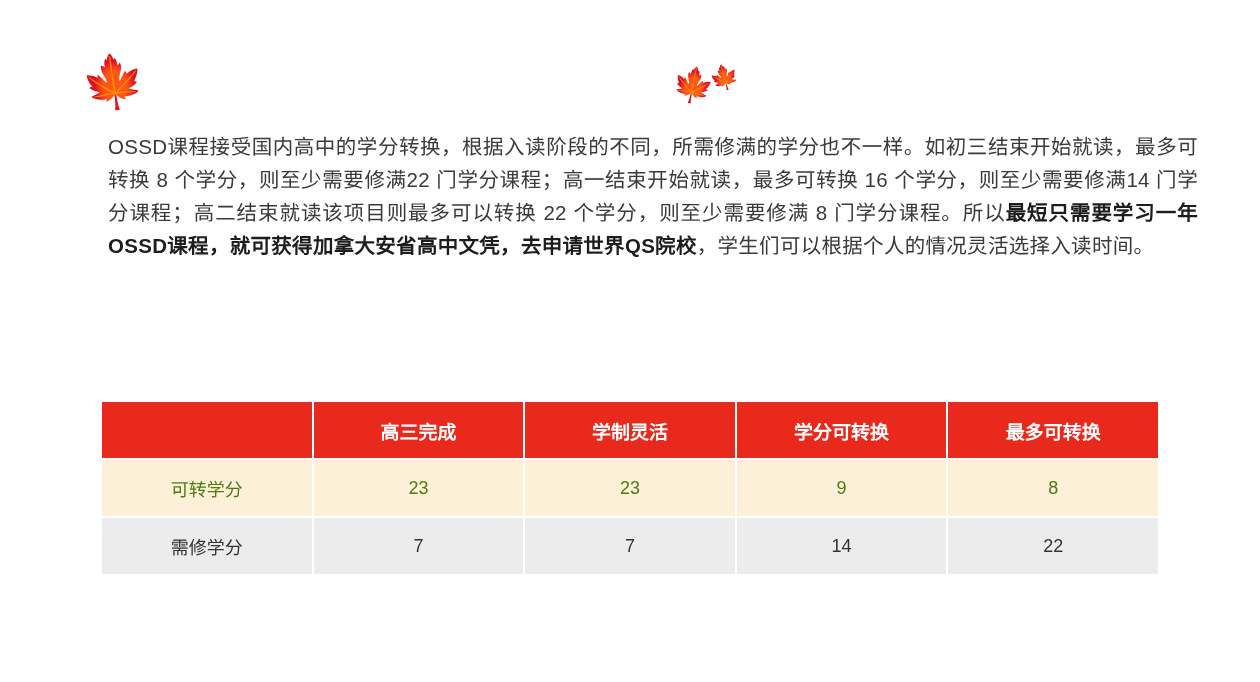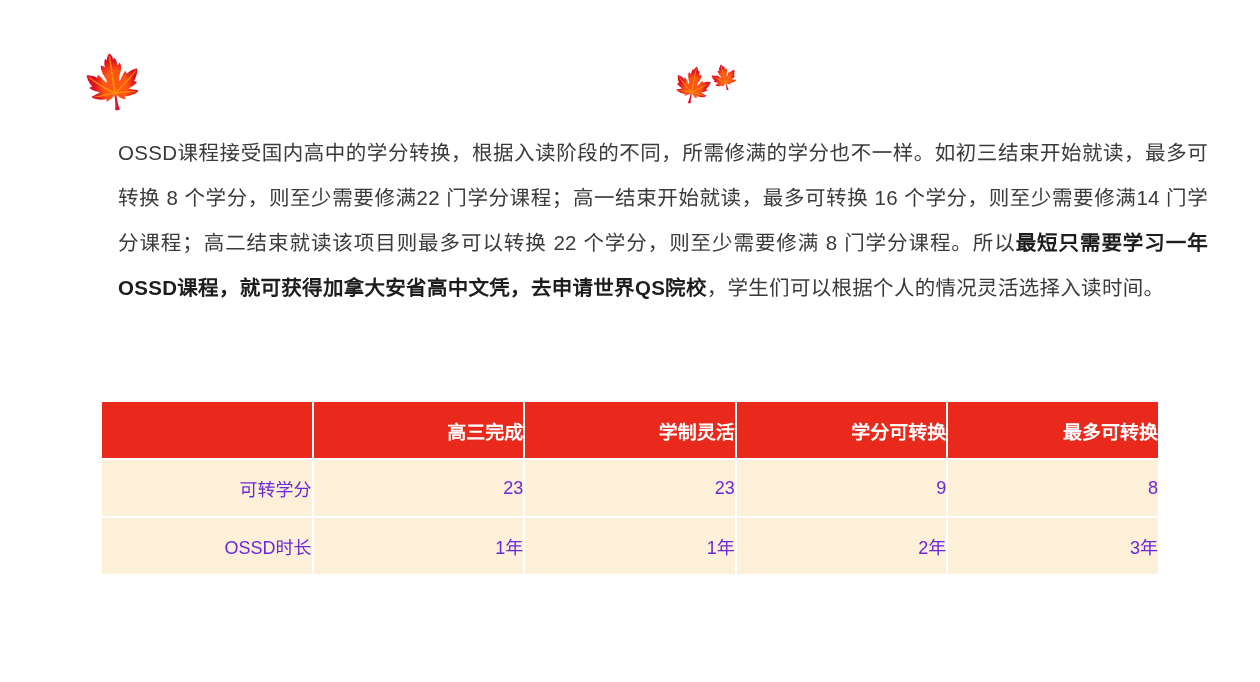--- a/index.html
+++ b/index.html
@@ -64,25 +64,25 @@
     left: 710px;
     top: 42px;
     font-size: 24px;
     color: #e8291c;
     transform: rotate(-15deg);
   }
 
   
   .paragraph {
     position: absolute;
-    left: 118px;
+    left: 108px;
     top: 130px;
     width: 1090px;
     font-size: 20.5px;
-    line-height: 45px;
+    line-height: 33px;
     color: #3a3a3a;
     text-align: justify;
     letter-spacing: 0.3px;
   }
   .paragraph b {
     font-weight: 700;
     color: #1d1d1d;
   }
 
   
@@ -90,38 +90,38 @@
     position: absolute;
     left: 100px;
     top: 400px;
     width: 1060px;
     border-collapse: collapse;
     table-layout: fixed;
   }
   .credit-table th,
   .credit-table td {
     height: 56px;
-    text-align: right;
+    text-align: center;
     vertical-align: middle;
     font-size: 18px;
     border: 2px solid #ffffff;
     padding: 0;
   }
   .credit-table thead th {
     background: #e8291c;
     color: #ffffff;
     font-weight: 700;
     font-size: 19px;
   }
   .credit-table thead th.corner {
     background: #e8291c;
   }
   .credit-table tbody tr.row-odd td {
     background: #fdf0d8;
-    color: #6d28d9;
+    color: #4d7c0f;
   }
   .credit-table tbody tr.row-even td {
     background: #ececec;
     color: #333333;
   }
   .credit-table tbody td.rowlabel {
     font-size: 18px;
     color: #333333;
   }
 </style>
@@ -149,21 +149,21 @@
     </tr>
   </thead>
   <tbody>
     <tr class="row-odd">
       <td class="rowlabel">可转学分</td>
       <td>23</td>
       <td>23</td>
       <td>9</td>
       <td>8</td>
     </tr>
-    <tr class="row-odd">
-      <td class="rowlabel">OSSD时长</td>
-      <td>1年</td>
-      <td>1年</td>
-      <td>2年</td>
-      <td>3年</td>
+    <tr class="row-even">
+      <td class="rowlabel">需修学分</td>
+      <td>7</td>
+      <td>7</td>
+      <td>14</td>
+      <td>22</td>
     </tr>
   </tbody>
 </table>
 
 </body></html>

